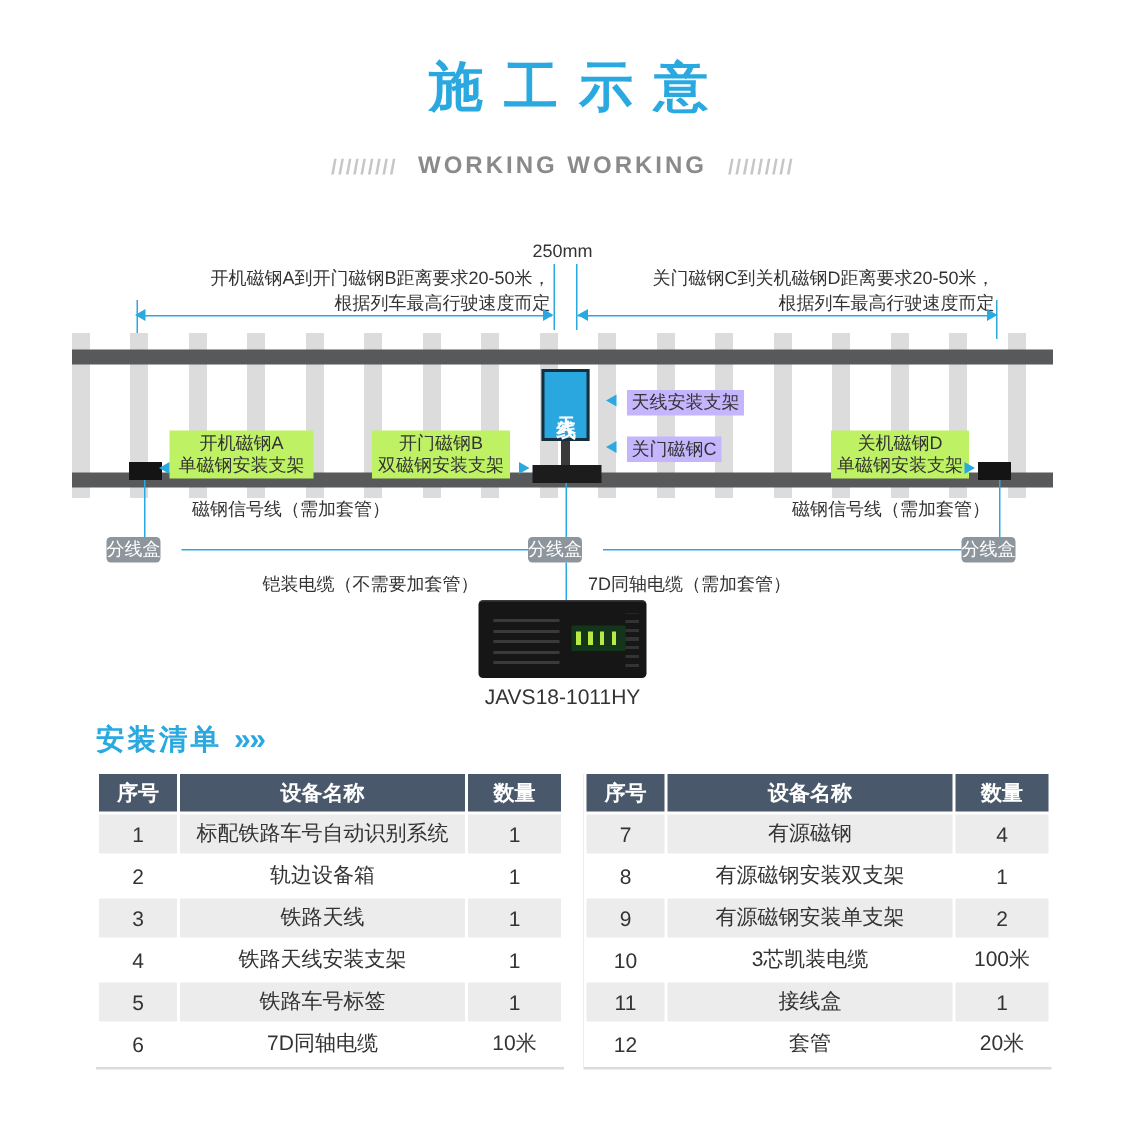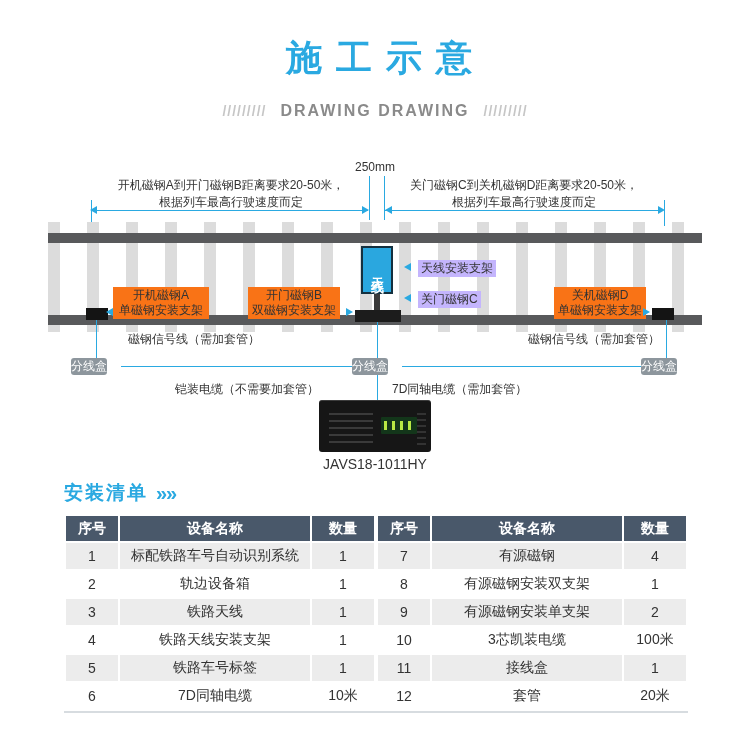--- a/index.html
+++ b/index.html
@@ -23,25 +23,25 @@
   .slashes{color:#c6c6c6;font-size:14px;font-weight:bold;letter-spacing:1px;}
   .subtitle{color:#8a8a8a;font-size:16px;font-weight:bold;letter-spacing:2px;}
 
   
   .diagram{position:absolute;top:160px;left:0;width:750px;height:315px;}
   .hline{position:absolute;height:1px;background:var(--cyan);}
   .vline{position:absolute;width:1px;background:var(--cyan);}
   .arr{position:absolute;width:0;height:0;border-top:4px solid transparent;border-bottom:4px solid transparent;}
   .arr.l{border-right:7px solid var(--cyan);}
   .arr.r{border-left:7px solid var(--cyan);}
-  .note{position:absolute;font-size:12px;color:var(--dark);text-align:center;line-height:17px;white-space:nowrap;}
+  .note{position:absolute;font-size:12px;color:var(--dark);text-align:right;line-height:17px;white-space:nowrap;}
   .lbl{position:absolute;font-size:12px;color:var(--dark);white-space:nowrap;}
   .bgw{background:#c4b5fd;padding:0 3px;}
   .lblblock{position:absolute;text-align:center;font-size:12px;line-height:15px;color:var(--dark);
-            background:#f97316;padding:1px 2px;white-space:nowrap;}
+            background:#bef264;padding:1px 2px;white-space:nowrap;}
   .ties{position:absolute;left:48px;top:62px;width:654px;height:110px;
         background:repeating-linear-gradient(90deg,#dcdcdc 0 12px,transparent 12px 39px);}
   .rail{position:absolute;left:48px;width:654px;height:10px;background:var(--rail);}
   .antenna{position:absolute;left:361px;top:86px;width:32px;height:48px;background:#2aa7df;
            border:2px solid #14303f;color:#fff;font-size:13px;font-weight:bold;
            display:flex;align-items:center;justify-content:center;}
   .antenna span{writing-mode:vertical-rl;letter-spacing:3px;}
   .pole{position:absolute;left:374px;top:130px;width:6px;height:24px;background:#3a3a3a;}
   .base{position:absolute;left:355px;top:150px;width:46px;height:12px;background:#1c1c1c;}
   .sensor{position:absolute;width:22px;height:12px;background:#141414;top:148px;}
@@ -56,38 +56,38 @@
   .device .led{position:absolute;left:62px;top:16px;width:36px;height:17px;background:#13361a;border-radius:1px;}
   .device .led::after{content:"";position:absolute;left:3px;top:4px;right:3px;bottom:4px;
           background:repeating-linear-gradient(90deg,#b8e944 0 3px,transparent 3px 8px);}
   .model{position:absolute;left:300px;top:296px;width:150px;text-align:center;
          font-size:14px;color:var(--dark);}
 
   
   .list-heading{position:absolute;top:480px;left:64px;display:flex;align-items:center;gap:8px;justify-content:center;}
   .list-title{font-size:19px;font-weight:bold;color:var(--cyan);letter-spacing:2px;}
   .chevrons{font-size:20px;font-weight:bold;color:var(--cyan);letter-spacing:-1px;line-height:1;}
-  .tables{position:absolute;top:514px;left:64px;width:637px;display:flex;}
+  .tables{position:absolute;top:514px;left:64px;width:637px;display:flex;gap:13px;}
   table.equip{border-collapse:separate;border-spacing:2px;width:312px;table-layout:fixed;
               font-size:14px;box-shadow:0 2px 0 #d7dce0;}
   table.equip th{background:var(--thead);color:#fff;font-weight:bold;height:25px;text-align:center;}
   table.equip td{background:#fff;color:var(--dark);height:26px;text-align:center;}
   table.equip tbody tr:nth-child(odd) td{background:var(--rowalt);}
   table.equip .c0{width:52px;}
   table.equip .c2{width:62px;}
 </style>
 </head>
 <body>
 
 <div class="page">
 
   <div class="title">施工示意</div>
   <div class="subtitle-row">
     <span class="slashes">/////////</span>
-    <span class="subtitle">DRAWING DRAWING</span>
+    <span class="subtitle">WORKING WORKING</span>
     <span class="slashes">/////////</span>
   </div>
 
   <div class="diagram">
 
     <div class="lbl" style="left:340px;top:0;width:70px;text-align:center;">250mm</div>
     <div class="vline" style="left:369px;top:16px;height:44px;"></div>
     <div class="vline" style="left:384px;top:16px;height:44px;"></div>
 
     <div class="note" style="left:95px;top:17px;width:272px;">

